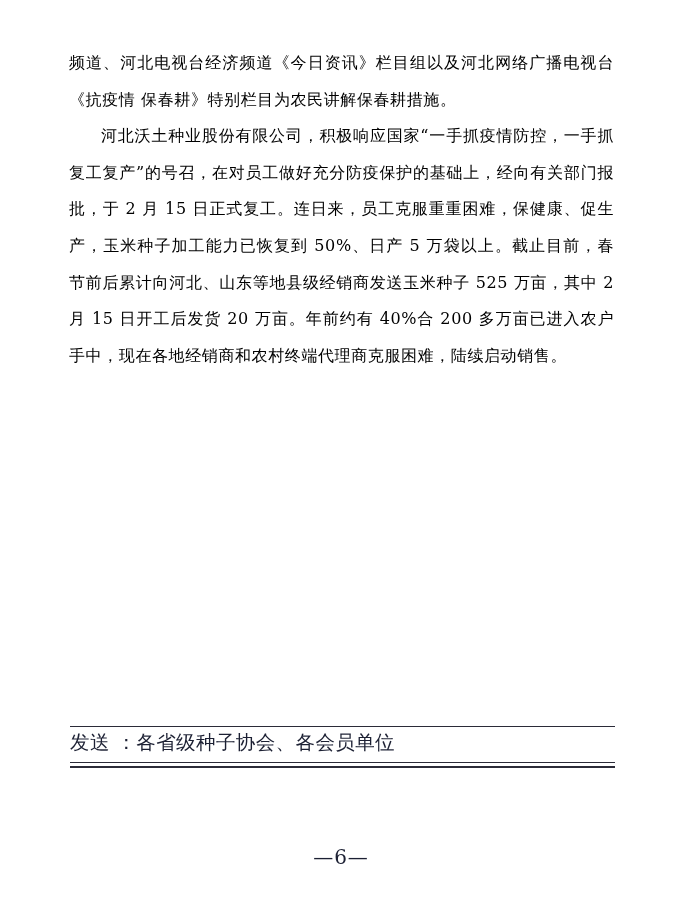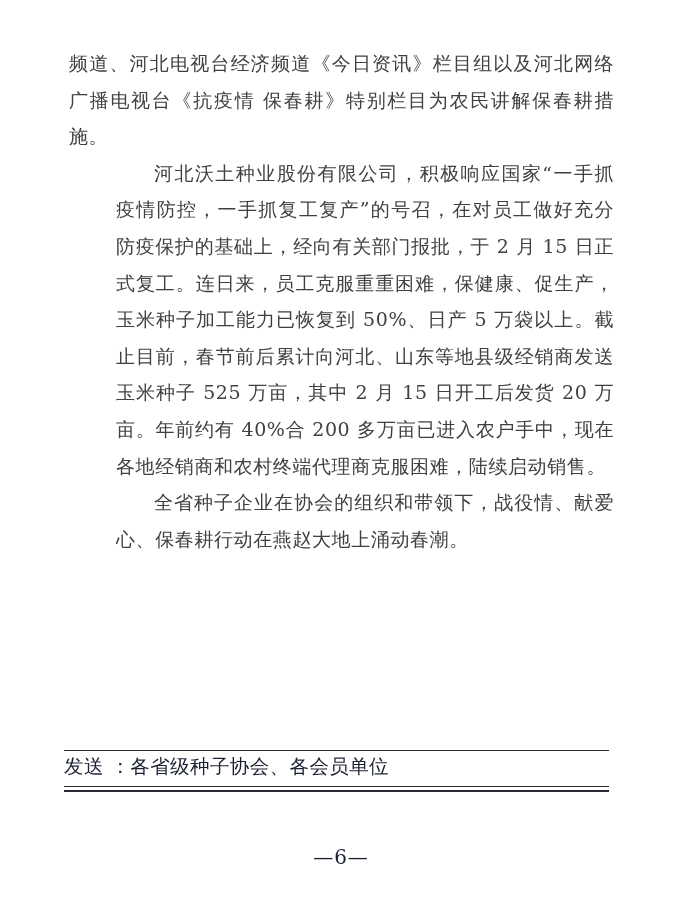--- a/index.html
+++ b/index.html
@@ -27,46 +27,44 @@
   
   .body-region {
     position: absolute;
     left: 69px;
     top: 45px;
     width: 545px;
   }
 
   .para {
     margin: 0;
-    font-size: 19px;
+    font-size: 16px;
     line-height: 36.6px;
     text-align: justify;
     text-align-last: left;
     text-justify: inter-character;
     letter-spacing: 0.6px;
-    color: #404040;
+    color: #000000;
     word-break: break-all;
   }
 
   .para + .para {
     margin-top: 0;
   }
 
   .para.indent {
     text-indent: 2em;
-    margin-left: 47px;
   }
 
   
   .footer-block {
     position: absolute;
-    left: 64px;
+    left: 70px;
     top: 726px;
     width: 545px;
-    margin-top: 24px;
   }
 
   .rule {
     width: 100%;
     height: 0;
     border: 0;
     border-top: 1.6px solid #2b2b38;
     margin: 0;
   }
 
@@ -107,21 +105,20 @@
 <body>
 
 <div class="page">
 
   <div class="body-region">
 
     <p class="para">频道、河北电视台经济频道《今日资讯》栏目组以及河北网络广播电视台《抗疫情  保春耕》特别栏目为农民讲解保春耕措施。</p>
 
     <p class="para indent">河北沃土种业股份有限公司，积极响应国家“一手抓疫情防控，一手抓复工复产”的号召，在对员工做好充分防疫保护的基础上，经向有关部门报批，于 2 月 15 日正式复工。连日来，员工克服重重困难，保健康、促生产，玉米种子加工能力已恢复到 50%、日产 5 万袋以上。截止目前，春节前后累计向河北、山东等地县级经销商发送玉米种子 525 万亩，其中 2 月 15 日开工后发货 20 万亩。年前约有 40%合 200 多万亩已进入农户手中，现在各地经销商和农村终端代理商克服困难，陆续启动销售。</p>
 
-    <p class="para indent">全省种子企业在协会的组织和带领下，战役情、献爱心、保春耕行动在燕赵大地上涌动春潮。</p>
 
   </div>
 
   <div class="footer-block">
 
     <hr class="rule">
 
     <div class="footer-entry">
       <div class="footer-line"><span>发送 ：</span><span>各省级种子协会、各会员单位</span></div>
     </div>

